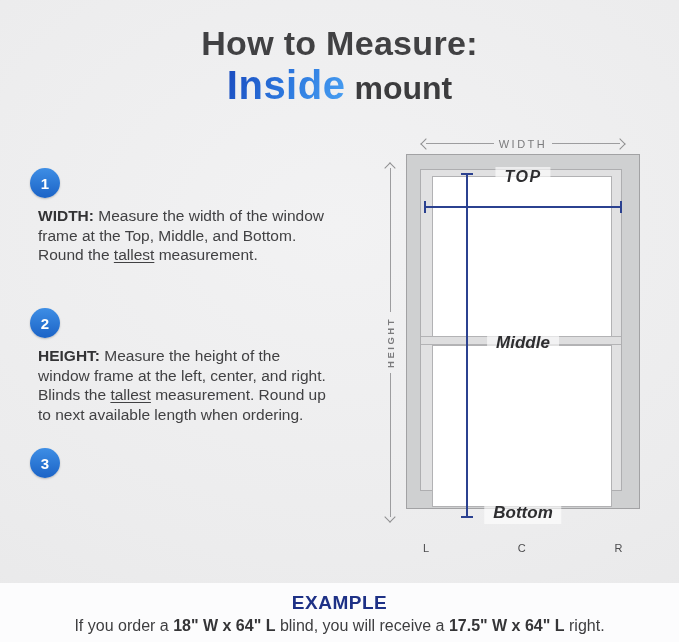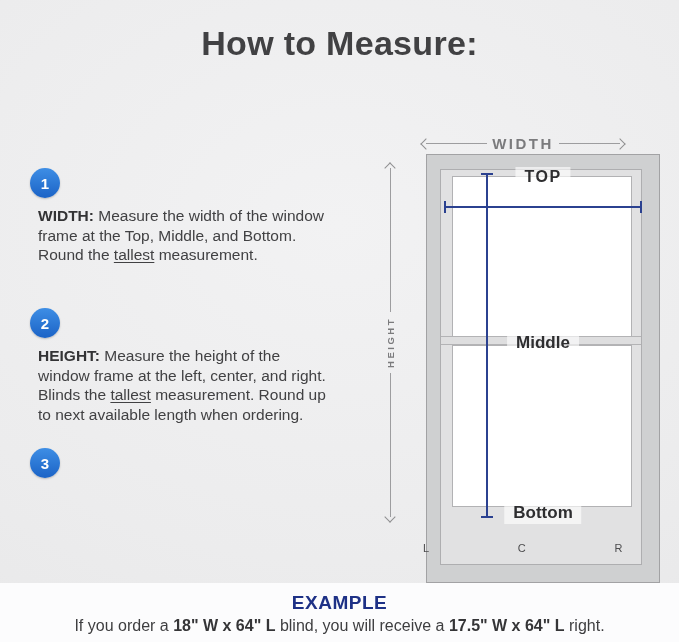--- a/index.html
+++ b/index.html
@@ -24,35 +24,35 @@
     background:linear-gradient(180deg,#3e8ee5,#1b63c6);box-shadow:0 1px 2px rgba(0,0,0,.22);}
   .step p{margin:8px 0 0 8px;font-size:15.5px;line-height:19.5px;color:#414143;width:290px;}
   #step3 p{width:316px;}
   .step b{font-weight:700;color:#333335;}
   .u{text-decoration:underline;text-underline-offset:2px;}
 
   
   .warrow{position:absolute;left:422px;top:137px;width:202px;height:13px;
     display:flex;align-items:center;}
   .aline{flex:1;border-top:1px solid #9d9d9f;height:0;}
-  .alabel{font-size:15px;letter-spacing:2.5px;padding:0 5px;font-weight:700;color:#7b7b7d;}
+  .alabel{font-size:11px;letter-spacing:2.5px;padding:0 5px;font-weight:400;color:#7b7b7d;}
   .chev{width:7px;height:7px;border:solid #8f8f91;border-width:0 1.5px 1.5px 0;flex:none;}
   .chev.left{transform:rotate(135deg);margin-right:-4px;}
   .chev.right{transform:rotate(-45deg);margin-left:-4px;}
   .chev.up{transform:rotate(-135deg);margin-bottom:-4px;}
   .chev.down{transform:rotate(45deg);margin-top:-4px;}
   .harrow{position:absolute;left:383px;top:164px;width:14px;height:357px;
     display:flex;flex-direction:column;align-items:center;}
   .vseg{flex:1;border-left:1px solid #9d9d9f;width:0;}
   .hlabel{font-size:9.5px;letter-spacing:2.5px;color:#7b7b7d;font-weight:700;
     writing-mode:vertical-rl;transform:rotate(180deg);padding:5px 0;}
 
   
-  .window{position:absolute;left:426px;top:154px;width:234px;height:429px;
-    background:#cfd0d1;border:1px solid #a2a2a4;box-sizing:border-box;}
+  .window{position:absolute;left:406px;top:154px;width:234px;height:355px;
+    background:#cfd0d1;border:1px solid #a2a2a4;box-sizing:border-box;font-style:italic;}
   .jamb{position:absolute;left:13px;right:17px;top:14px;bottom:17px;
     background:#e1e1e2;border:1px solid #aeaeb0;}
   .pane{position:absolute;left:11px;width:178px;background:#ffffff;border:1px solid #b2b2b4;}
   .pane.toppane{top:6px;height:160px;}
   .pane.bottompane{top:175px;height:160px;}
   .rail{position:absolute;left:0;right:0;top:166px;height:9px;background:#dededf;
     border-top:1px solid #b3b3b5;border-bottom:1px solid #b3b3b5;box-sizing:border-box;}
   .marker{position:absolute;left:50%;transform:translateX(-50%);
     background:rgba(255,255,255,.62);padding:1px 9px;color:#2e2e30;white-space:nowrap;z-index:4;}
   .marker.m-top{top:12px;font-size:16px;letter-spacing:1.5px;font-weight:600;}
@@ -76,20 +76,23 @@
   .ex-b{margin-top:3px;font-size:16px;color:#3e3e40;}
   .ex-b b{font-weight:700;color:#353537;}
 </style>
 </head>
 <body>
 
 <div class="canvas">
 
   <div class="header">
     <div class="t1">How to Measure:</div>
+    <div class="t2">
+      <span class="hl">Inside</span><span class="rest">mount</span>
+    </div>
   </div>
 
   <div class="step" id="step1">
     <div class="badge">1</div>
     <p><b>WIDTH:</b><span> Measure the width of the window frame at the Top, Middle, and Bottom. Round the </span><span class="u">tallest</span><span> measurement.</span></p>
   </div>
 
   <div class="step" id="step2">
     <div class="badge">2</div>
     <p><b>HEIGHT:</b><span> Measure the height of the window frame at the left, center, and right. Blinds the </span><span class="u">tallest</span><span> measurement. Round up to next available length when ordering.</span></p>

